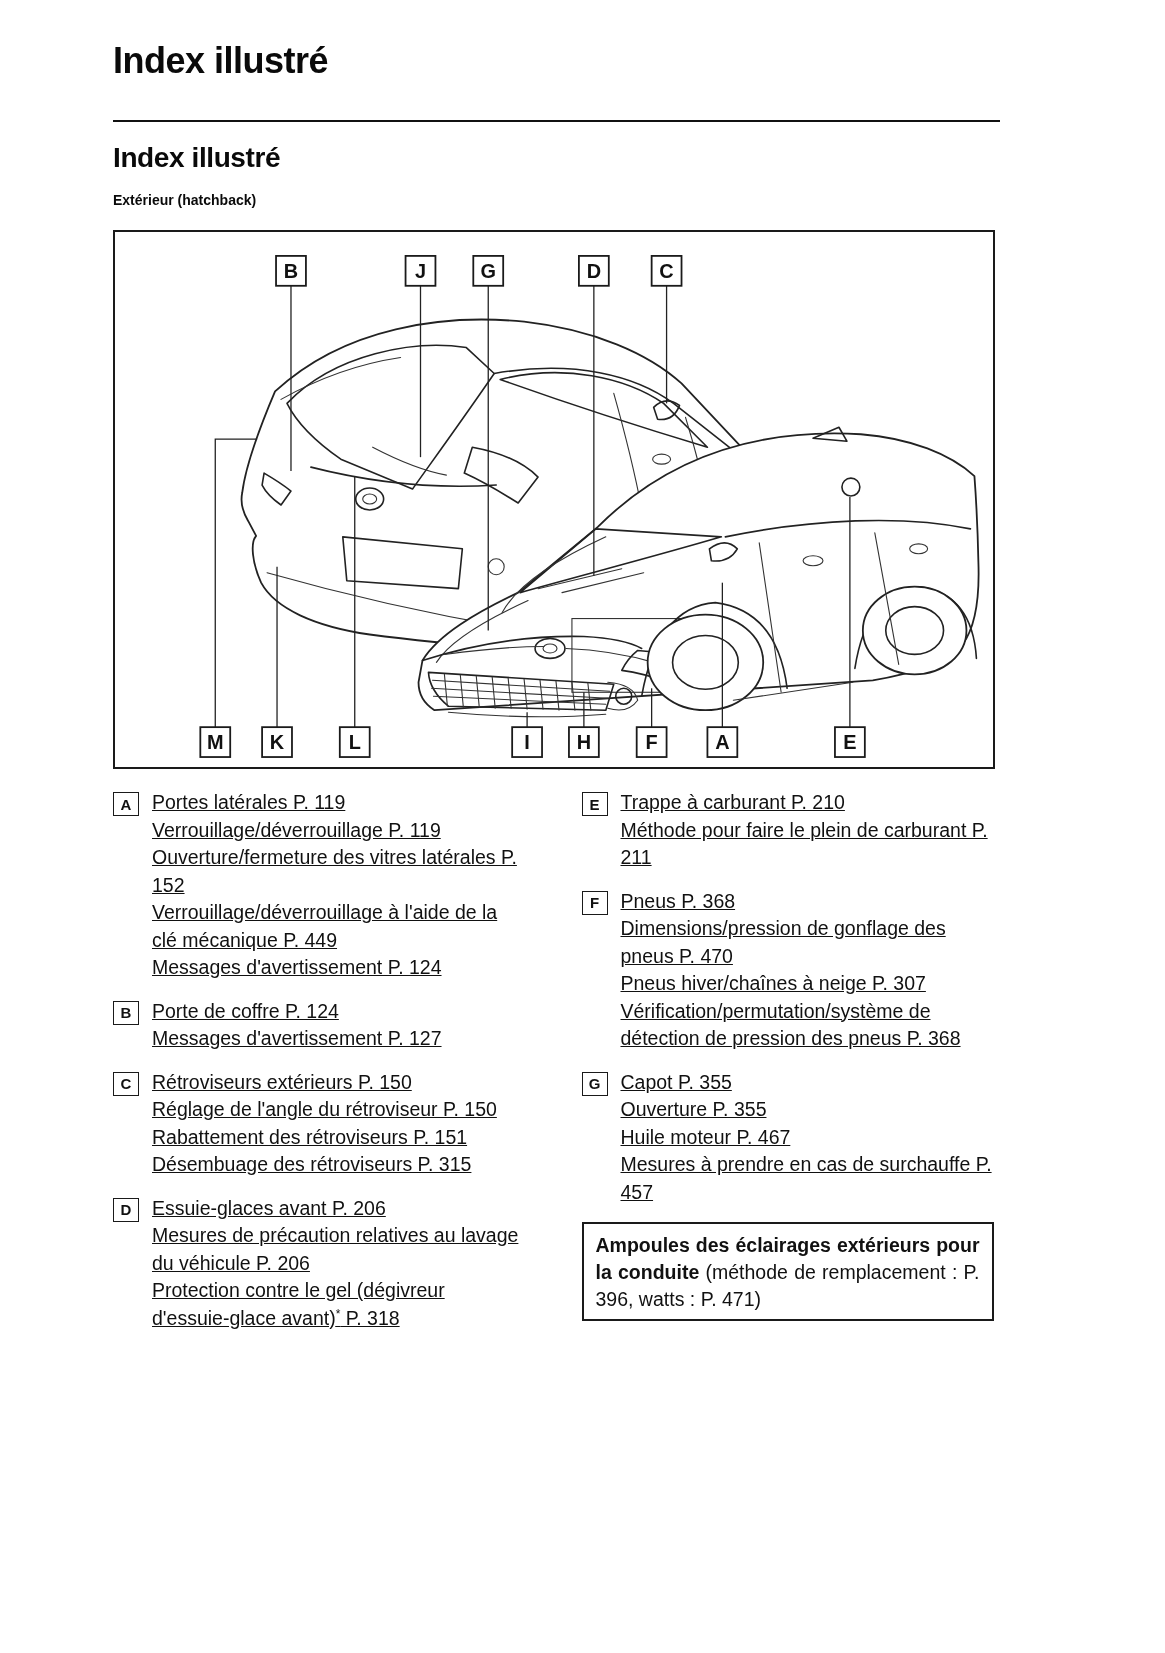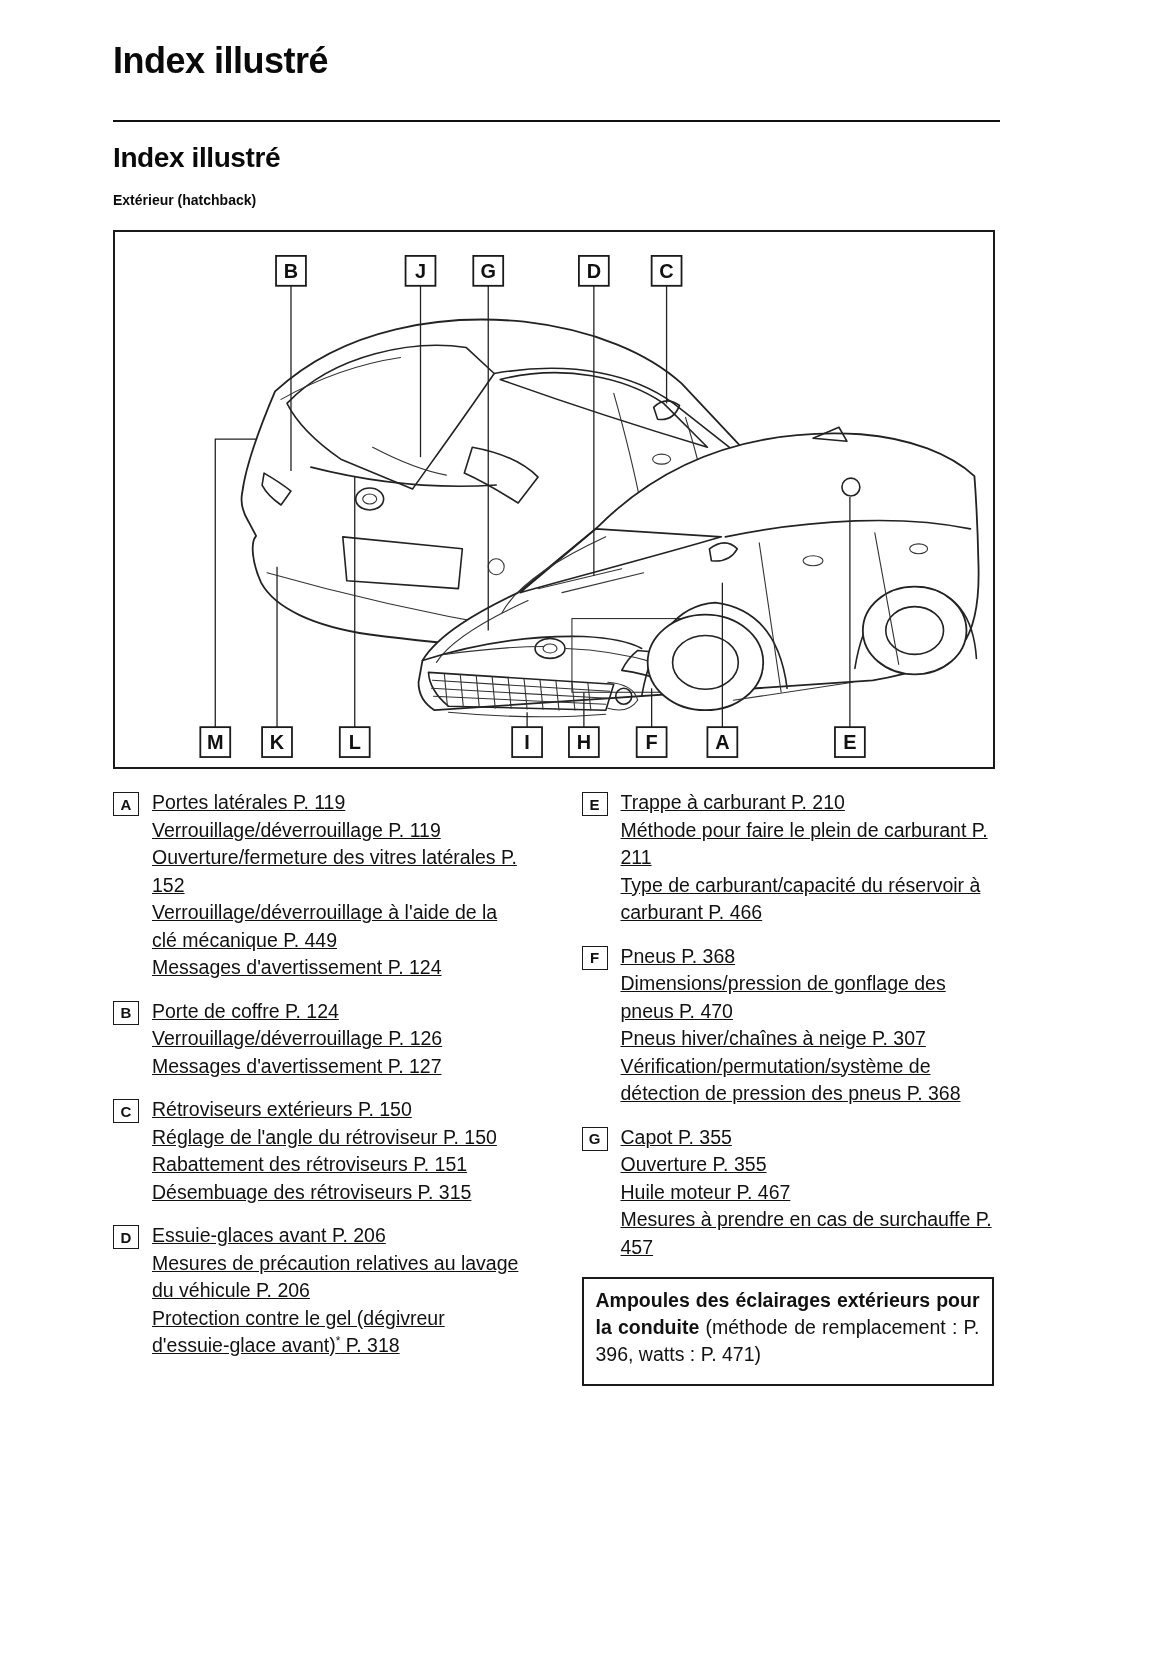--- a/index.html
+++ b/index.html
@@ -77,21 +77,21 @@
     font-size: 19.5px;
     line-height: 27.5px;
     width: 372px;
     color: #111;
     text-decoration: underline;
   }
   .entry-lines sup { font-size: 12px; vertical-align: super; line-height: 0; }
   .note-box {
     width: 412px;
     border: 2px solid #1a1a1a;
-    padding: 8px 12px 16px 12px;
+    padding: 8px 12px 6px 12px;
     font-size: 19.5px;
     line-height: 27px;
     text-align: justify;
     margin-top: 6px;
   }
   .note-box .b { font-weight: 700; }
   .page-number {
     position: absolute;
     left: 113px;
     top: 1652px;
@@ -269,21 +269,20 @@
           <div>Ouverture/fermeture des vitres latérales P. 152</div>
           <div>Verrouillage/déverrouillage à l'aide de la clé mécanique P. 449</div>
           <div>Messages d'avertissement P. 124</div>
         </div>
       </div>
 
       <div class="entry">
         <span class="letterbox">B</span>
         <div class="entry-lines">
           <div>Porte de coffre P. 124</div>
-          <div>Verrouillage/déverrouillage P. 126</div>
           <div>Messages d'avertissement P. 127</div>
         </div>
       </div>
 
       <div class="entry">
         <span class="letterbox">C</span>
         <div class="entry-lines">
           <div>Rétroviseurs extérieurs P. 150</div>
           <div>Réglage de l'angle du rétroviseur P. 150</div>
           <div>Rabattement des rétroviseurs P. 151</div>
@@ -302,21 +301,20 @@
 
     </div>
 
     <div class="col">
 
       <div class="entry">
         <span class="letterbox">E</span>
         <div class="entry-lines">
           <div>Trappe à carburant P. 210</div>
           <div>Méthode pour faire le plein de carburant P. 211</div>
-          <div>Type de carburant/capacité du réservoir à carburant P. 466</div>
         </div>
       </div>
 
       <div class="entry">
         <span class="letterbox">F</span>
         <div class="entry-lines">
           <div>Pneus P. 368</div>
           <div>Dimensions/pression de gonflage des pneus P. 470</div>
           <div>Pneus hiver/chaînes à neige P. 307</div>
           <div>Vérification/permutation/système de détection de pression des pneus P. 368</div>

